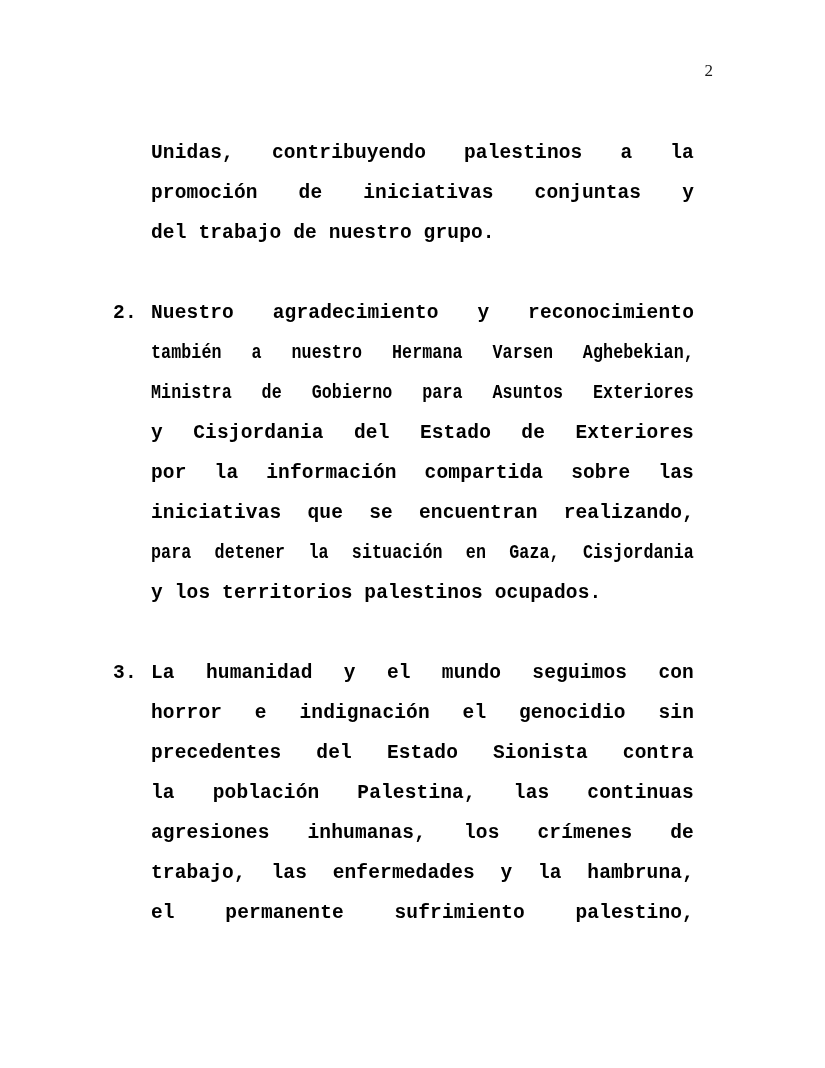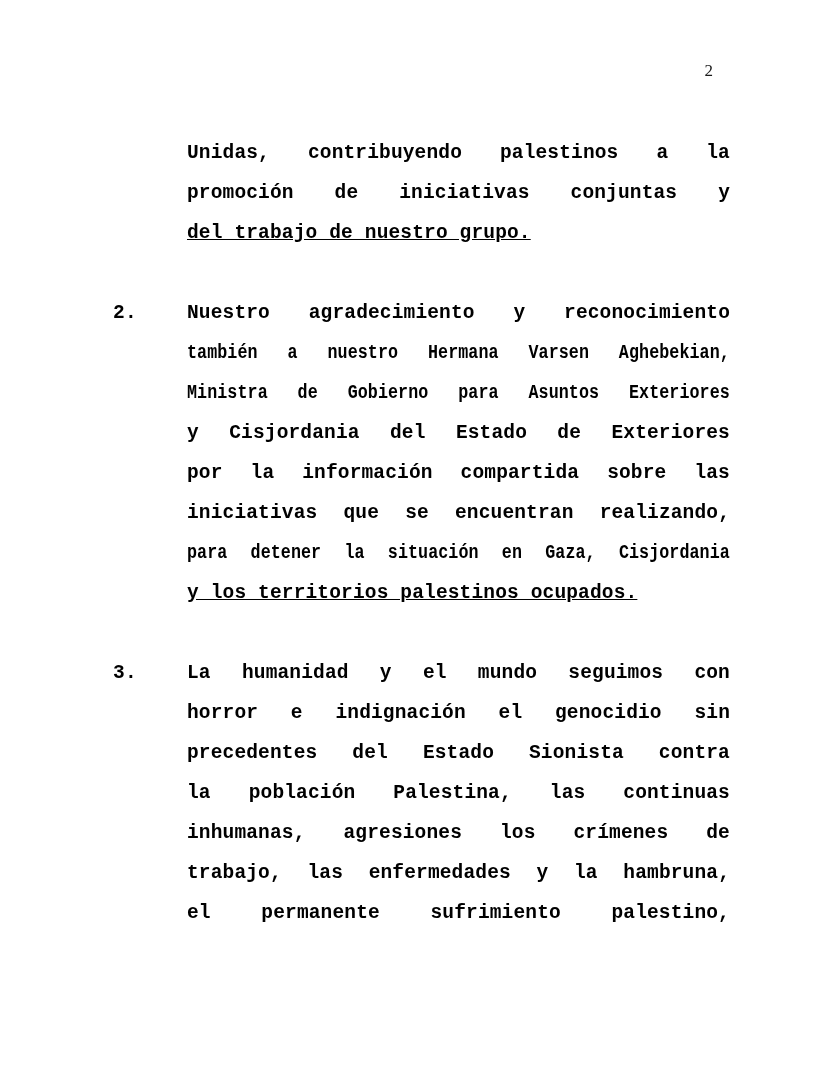--- a/index.html
+++ b/index.html
@@ -57,40 +57,39 @@
     top: 0;
     width: 50px;
     font-size: 19.5px;
     font-weight: 700;
     line-height: 40px;
     letter-spacing: 0.2px;
     white-space: pre;
   }
 
   .para-lines {
-    margin-left: 74px;
+    margin-left: 38px;
     width: 543px;
   }
 
   .tline {
     display: flex;
     justify-content: space-between;
     font-size: 19.5px;
     font-weight: 700;
     line-height: 40px;
     height: 40px;
     white-space: pre;
     letter-spacing: 0.15px;
     overflow: visible;
   }
 
   
   .tline.flush {
     display: block;
-    text-decoration: underline;
   }
 
   
   .tline.condensed {
     transform: scaleX(0.855);
     transform-origin: left center;
     width: 635px;
     letter-spacing: 0.1px;
   }
 
@@ -126,20 +125,20 @@
           <div class="tline flush">y los territorios palestinos ocupados.</div>
         </div>
       </div>
       <div class="para">
         <div class="para-marker">3.</div>
         <div class="para-lines">
           <div class="tline"><span class="w">La</span><span class="w">humanidad</span><span class="w">y</span><span class="w">el</span><span class="w">mundo</span><span class="w">seguimos</span><span class="w">con</span></div>
           <div class="tline"><span class="w">horror</span><span class="w">e</span><span class="w">indignación</span><span class="w">el</span><span class="w">genocidio</span><span class="w">sin</span></div>
           <div class="tline"><span class="w">precedentes</span><span class="w">del</span><span class="w">Estado</span><span class="w">Sionista</span><span class="w">contra</span></div>
           <div class="tline"><span class="w">la</span><span class="w">población</span><span class="w">Palestina,</span><span class="w">las</span><span class="w">continuas</span></div>
-          <div class="tline"><span class="w">inhumanas,</span><span class="w">agresiones</span><span class="w">los</span><span class="w">crímenes</span><span class="w">de</span></div>
+          <div class="tline"><span class="w">agresiones</span><span class="w">inhumanas,</span><span class="w">los</span><span class="w">crímenes</span><span class="w">de</span></div>
           <div class="tline"><span class="w">trabajo,</span><span class="w">las</span><span class="w">enfermedades</span><span class="w">y</span><span class="w">la</span><span class="w">hambruna,</span></div>
           <div class="tline"><span class="w">el</span><span class="w">permanente</span><span class="w">sufrimiento</span><span class="w">palestino,</span></div>
         </div>
       </div>
     </div>
 
 </div>
 
 </body></html>

